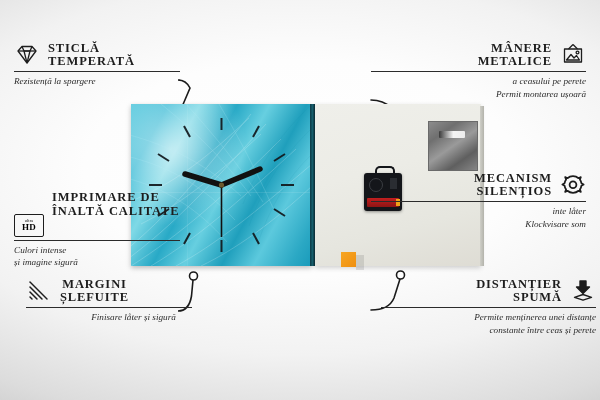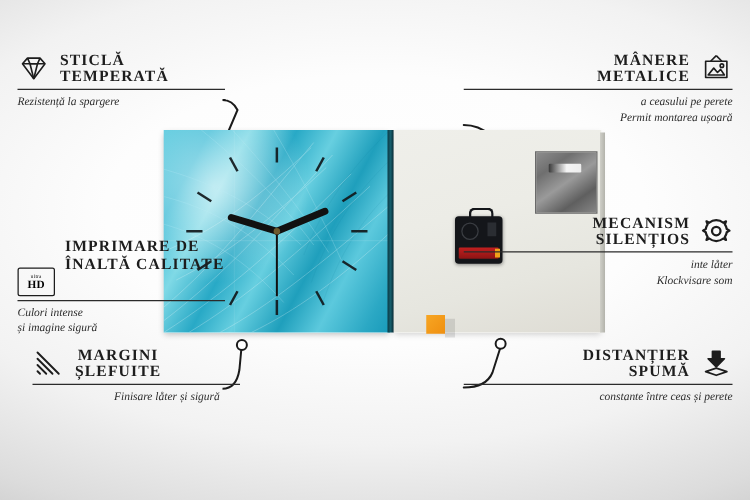--- a/index.html
+++ b/index.html
@@ -104,21 +104,21 @@
   #f-glass .rule{width:166px;}
   #f-print{left:14px;top:172px;}
   #f-print .rule{width:166px;}
   #f-edges{left:26px;top:278px;text-align:center;}
   #f-edges .rule{width:166px;}
 
   #f-hooks{left:371px;top:42px;}
   #f-hooks .rule{width:215px;margin-left:auto;}
   #f-mech{left:371px;top:172px;}
   #f-mech .rule{width:215px;margin-left:auto;}
-  #f-spacer{left:371px;top:278px;}
+  #f-spacer{left:381px;top:278px;}
   #f-spacer .rule{width:215px;margin-left:auto;}
 
   .hdbox{
     width:28px;height:21px;border:1.4px solid #1d1d1d;border-radius:2px;
     display:flex;flex-direction:column;align-items:center;justify-content:center;
     flex:0 0 28px;font-family:Liberation Serif, serif;line-height:1;margin-top:42px;
   }
   .hdbox b{font-size:9px;font-weight:bold;letter-spacing:.3px;}
   .hdbox i{font-size:4.2px;font-style:normal;letter-spacing:.2px;margin-bottom:.5px;}
 </style>
@@ -336,17 +336,18 @@
       </div>
       <svg class="ico" viewBox="0 0 26 24">
         <g fill="none" stroke="#1d1d1d" stroke-width="1.4" stroke-linejoin="round">
           <path d="M10 2 h6 v6 h3.5 L13 14.5 L6.5 8 H10 Z" fill="#1d1d1d"></path>
           <path d="M13 15.5 L21.5 18.3 L13 21.2 L4.5 18.3 Z"></path>
         </g>
       </svg>
     </div>
     <div class="rule"></div>
     <div class="desc">
+      <div>Permite menținerea unei distanțe</div>
       <div>constante între ceas și perete</div>
     </div>
   </div>
 
 </div>
 
 </body></html>

